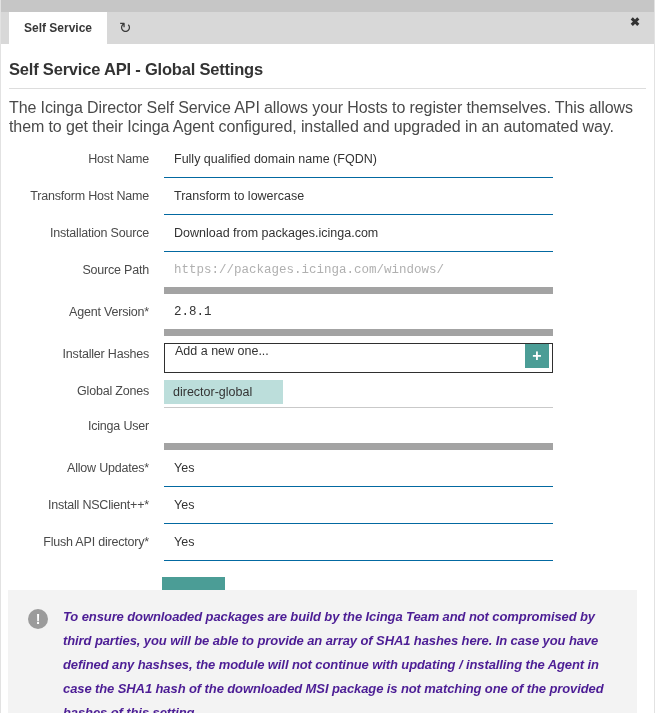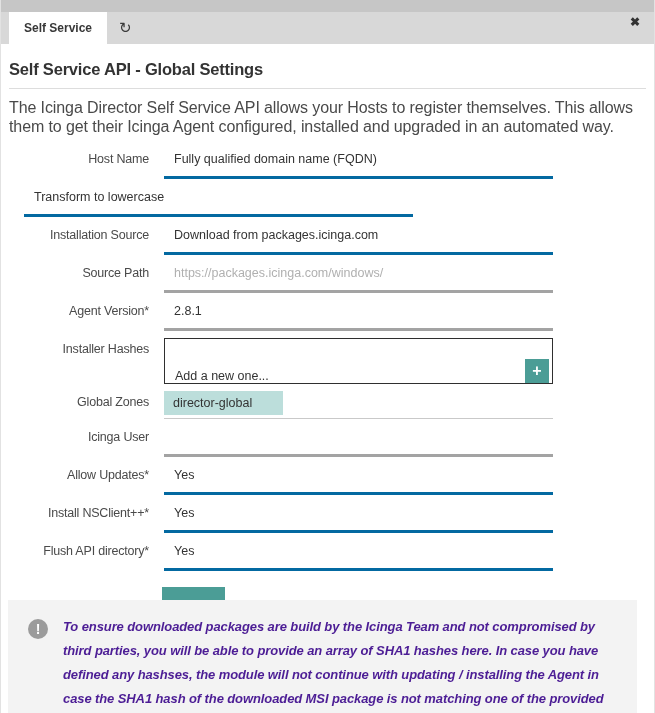--- a/index.html
+++ b/index.html
@@ -29,27 +29,27 @@
   p.intro { margin-top:9px; margin-bottom:6px; font-size:16px; line-height:19px;
     color:#4a4a4a; letter-spacing:-0.1px; max-width:636px; }
 
   
   .form { margin-top:12px; }
   .frow { display:flex; align-items:flex-start; margin-bottom:7px; }
   .flabel { width:140px; text-align:right; font-size:12.5px; color:#4a4a4a;
     padding-top:4px; letter-spacing:-0.2px; white-space:nowrap; }
   .ffield { margin-left:15px; width:389px; }
   .fvalue { font-size:12.5px; color:#333; padding:4px 0 10px 10px;
-    border-bottom:3px solid #0369a1; min-height:30px; cursor:pointer; }
+    border-bottom:1px solid #0369a1; min-height:30px; cursor:pointer; }
   input.ftext { display:block; width:100%; border:none; outline:none;
-    border-bottom:3px solid #a3a3a3; font-family:Liberation Sans, sans-serif;
+    border-bottom:7px solid #a3a3a3; font-family:Liberation Mono, monospace;
     font-size:12.5px; color:#333; padding:4px 0 10px 10px; background:transparent; }
   input.ftext::placeholder { color:#b0b0b0; opacity:1; }
 
-  .hash-box { border:1px solid #2f2f2f; height:46px; display:flex; align-items:flex-end; }
+  .hash-box { border:1px solid #2f2f2f; height:30px; display:flex; align-items:flex-start; }
   input.hash-input { flex:1; border:none; outline:none; background:transparent;
     font-family:"Liberation Sans", sans-serif; font-size:12.5px; color:#333;
     padding:0 0 0 10px; }
   input.hash-input::placeholder { color:#333; opacity:1; }
   .add-btn { width:24px; height:24px; margin-right:3px; background:#4b9d96;
     color:#fff; font-size:16px; font-weight:bold; display:flex; align-items:center;
     justify-content:center; cursor:pointer; border:none; }
 
   .zones-field { border-bottom:1px solid #c9c9c9; padding-bottom:0; min-height:28px; }
   .chip { display:inline-block; background:#bcdedb; color:#333; font-size:12.5px;
@@ -90,20 +90,21 @@
   <div class="form">
 
     <div class="frow">
       <div class="flabel">Host Name</div>
       <div class="ffield">
         <div class="fvalue">Fully qualified domain name (FQDN)</div>
       </div>
     </div>
 
     <div class="frow">
+      <div class="flabel">Transform Host Name</div>
       <div class="ffield">
         <div class="fvalue">Transform to lowercase</div>
       </div>
     </div>
 
     <div class="frow">
       <div class="flabel">Installation Source</div>
       <div class="ffield">
         <div class="fvalue">Download from packages.icinga.com</div>
       </div>

